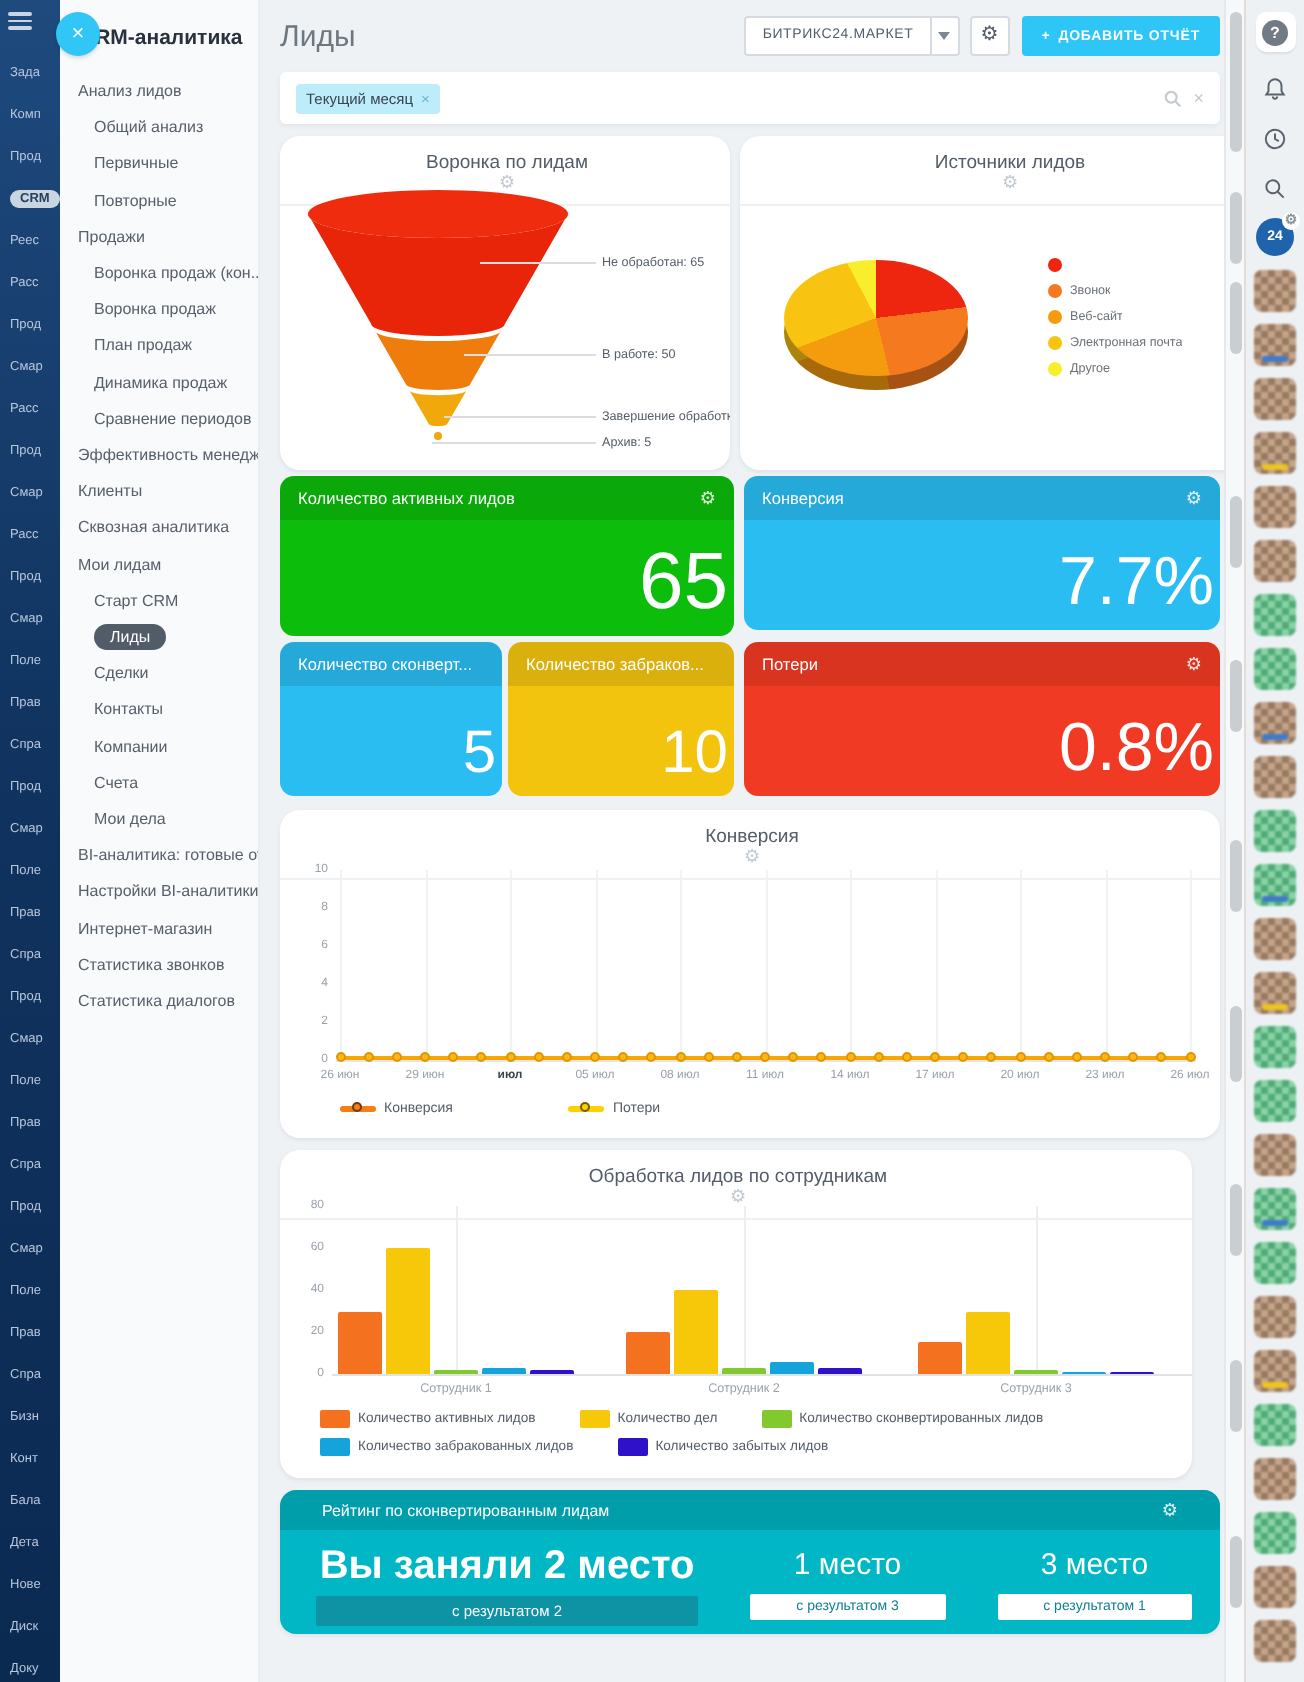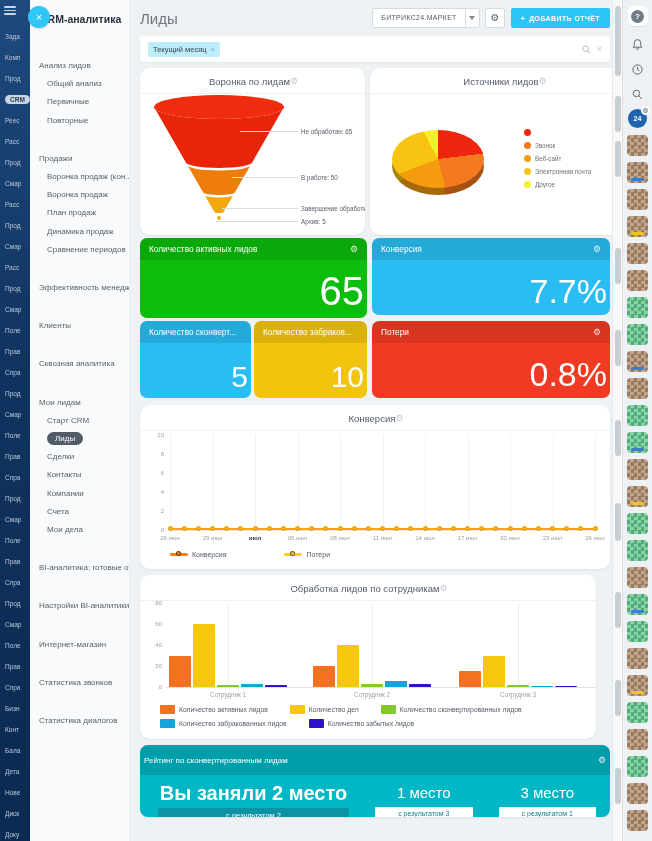--- a/index.html
+++ b/index.html
@@ -21,21 +21,21 @@
   .close-btn{position:absolute;left:28px;top:6px;width:22px;height:22px;border-radius:50%;
              background:#30c6f6;color:#fff;font-size:11px;line-height:22px;text-align:center;
              z-index:6;box-shadow:0 1px 2px rgba(0,0,0,.15);cursor:pointer;}
 
   
   .sidebar{position:absolute;left:30px;top:0;width:100px;height:841px;background:#f9fafb;
            border-right:1px solid #e9edf0;z-index:2;}
   .sidebar-title{font-size:10.5px;font-weight:bold;color:#28313c;padding:13px 4px 12px 10px;}
   .side-item{font-size:8px;color:#565f6a;line-height:18.2px;white-space:nowrap;
              overflow:hidden;cursor:pointer;}
-  .side-item.lvl0{padding-left:9px;margin-top:20px;}
+  .side-item.lvl0{padding-left:9px;}
   .side-item.lvl1{padding-left:17px;}
   .side-item .pill{background:#525c69;color:#fff;border-radius:9px;padding:2px 8px;font-size:8px;}
 
   
   .main{position:absolute;left:130px;top:0;width:482px;height:841px;}
   .main-header{position:absolute;left:10px;right:2px;top:6px;height:24px;display:flex;align-items:center;}
   .page-title{font-size:15px;color:#6e7780;font-weight:normal;margin-right:auto;}
   .btn-market{display:flex;align-items:stretch;background:#fff;border:1px solid #d5dbe0;border-radius:2px;
               height:20px;font-size:7px;color:#535c69;letter-spacing:.3px;cursor:pointer;}
   .btn-market .lbl{padding:0 8px;line-height:18px;}
@@ -47,22 +47,22 @@
            letter-spacing:.4px;padding:0 10px;margin-left:6px;display:flex;align-items:center;gap:4px;cursor:pointer;}
   .filter-bar{position:absolute;left:10px;right:2px;top:36px;height:26px;background:#fff;border-radius:3px;
               box-shadow:0 1px 2px rgba(83,92,105,.08);display:flex;align-items:center;padding:0 8px;}
   .filter-tag{background:#bdecfb;color:#39454f;font-size:7.5px;border-radius:2px;padding:3px 5px;display:flex;gap:4px;align-items:center;cursor:pointer;}
   .filter-tag .x{color:#6fb6cf;cursor:pointer;}
   .filter-spacer{flex:1;}
   .filter-ico{color:#c3cad1;font-size:9px;margin-left:6px;cursor:pointer;display:flex;align-items:center;}
 
   
   .card{position:absolute;background:#fff;border-radius:10px;box-shadow:0 1px 2px rgba(83,92,105,.10);overflow:hidden;}
-  .card-head{display:flex;align-items:center;justify-content:center;padding:8px 10px 6px 12px;
-             border-bottom:1px solid #eef1f3;}
+  .card-head{display:flex;align-items:center;justify-content:flex-end;padding:8px 10px 6px 12px;
+             border-bottom:1px solid #eef1f3;flex-direction:column;}
   .card-title{font-size:9.5px;color:#535c69;}
   .gear{color:#c3cad0;font-size:9px;cursor:pointer;line-height:1;}
 
   
   #funnel-card{left:10px;top:68px;width:225px;height:167px;}
   #funnel-svg{position:absolute;left:4px;top:24px;}
   .fl-line{position:absolute;height:1px;background:#d8dde1;}
   .fl-label{position:absolute;font-size:6.3px;color:#545d68;white-space:nowrap;}
 
   
@@ -115,21 +115,21 @@
   .bc-bar{position:absolute;border-radius:1px 1px 0 0;}
   .bc-cat{position:absolute;top:116px;font-size:6.3px;color:#9aa2ab;transform:translateX(-50%);white-space:nowrap;}
   .bc-legend{position:absolute;left:20px;top:130px;}
   .bc-lrow{display:flex;margin-bottom:5px;}
   .bc-li{display:flex;align-items:center;font-size:6.8px;color:#545d68;gap:4px;margin-right:22px;white-space:nowrap;}
   .bc-sw{width:15px;height:9px;border-radius:1px;flex:none;}
 
   
   #rating-card{left:10px;top:745px;width:470px;height:72px;background:#01b7c6;border-radius:8px;
                position:absolute;overflow:hidden;box-shadow:0 1px 2px rgba(83,92,105,.10);color:#fff;}
-  .rt-head{display:flex;justify-content:space-between;align-items:center;height:30px;padding:0 4px;
+  .rt-head{display:flex;justify-content:space-between;align-items:center;height:20px;padding:0 21px;
            background:rgba(0,0,0,.14);font-size:8px;}
   .rt-head .gear{color:rgba(255,255,255,.85);}
   .rt-body{display:flex;align-items:flex-start;padding:6px 14px 0 18px;gap:26px;}
   .rt-main{width:196px;text-align:center;}
   .rt-main-title{font-size:20px;font-weight:bold;line-height:24px;white-space:nowrap;}
   .rt-main-sub{margin-top:3px;background:#0e93a5;font-size:7.5px;padding:3px 0;border-radius:1px;}
   .rt-side{width:100px;text-align:center;padding-top:3px;}
   .rt-side-title{font-size:15px;line-height:18px;}
   .rt-side-sub{margin-top:5px;background:#fff;color:#11808f;font-size:7px;padding:3px 0;border-radius:1px;}
 

